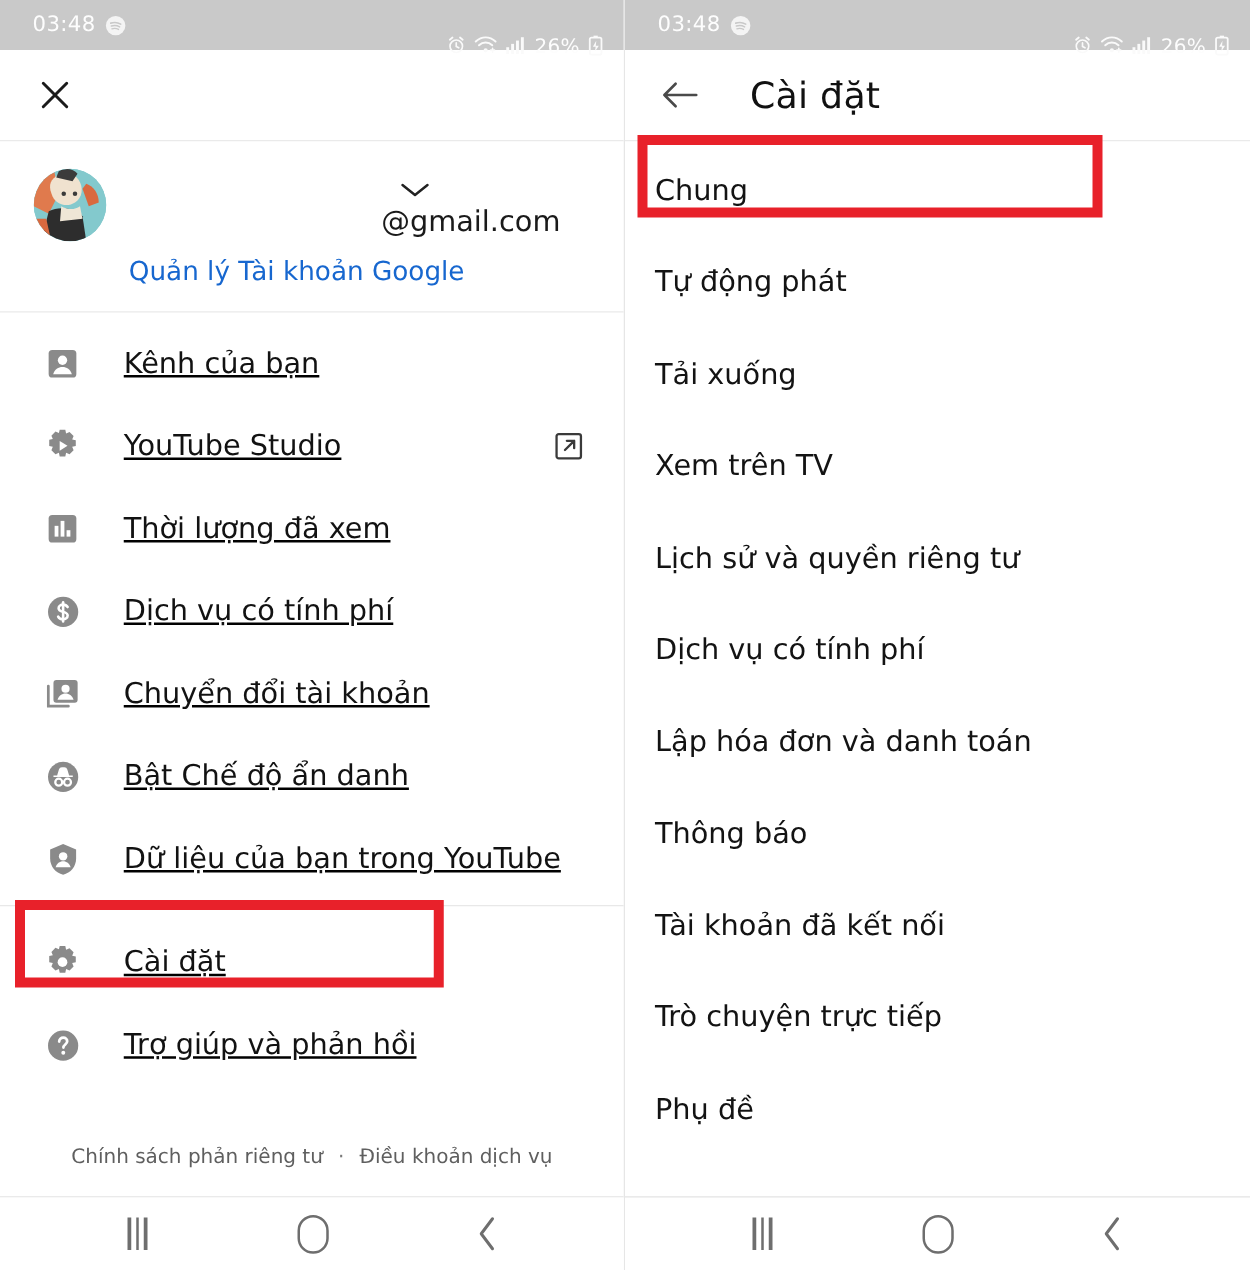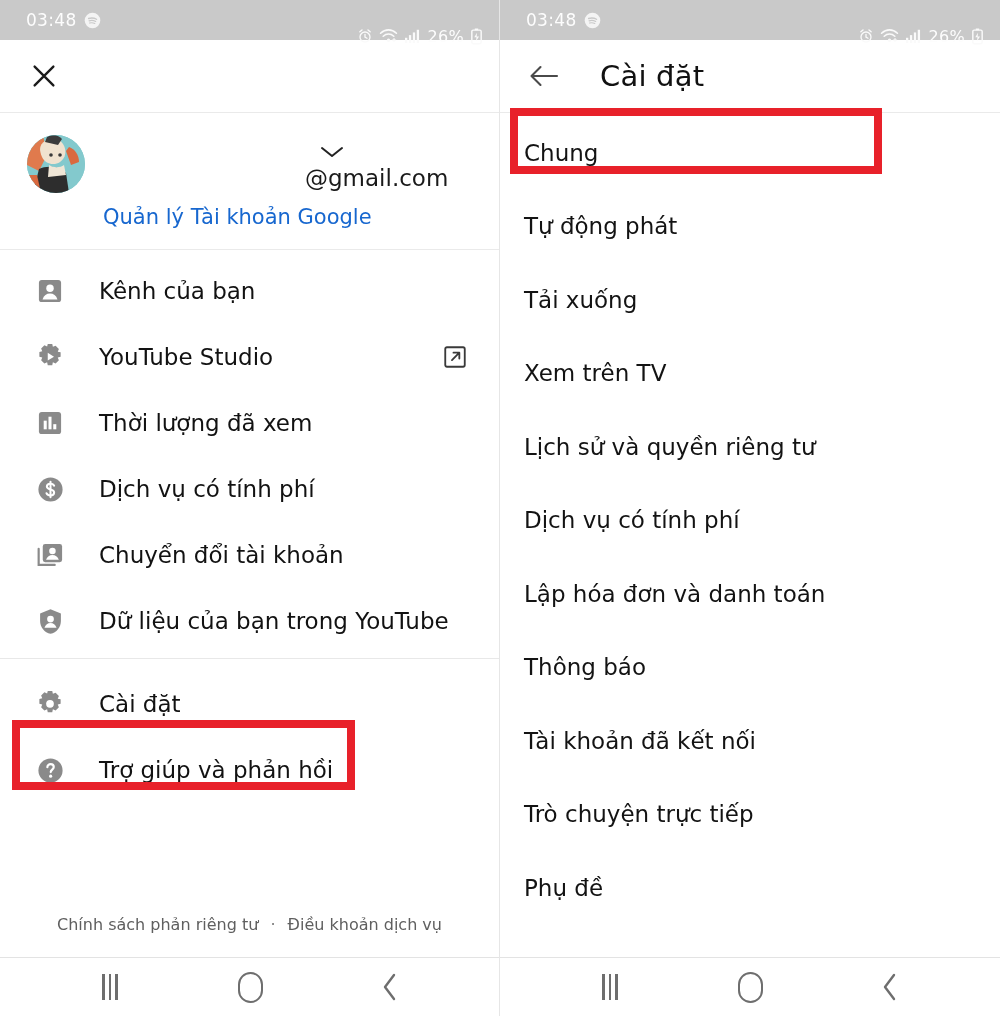--- a/index.html
+++ b/index.html
@@ -101,20 +101,21 @@
   }
 
   
   .menu-group { padding-top: 8px; }
   .menu-row {
     height: 66px;
     display: flex;
     align-items: center;
     padding-left: 33px;
     position: relative;
+    text-decoration: underline;
   }
   .menu-row .mi {
     width: 34px; height: 34px;
     display: flex; align-items: center; justify-content: center;
     flex: 0 0 34px;
   }
   .menu-row .mlabel {
     margin-left: 32px;
     font-size: 23px;
     color: #121212;
@@ -335,20 +336,32 @@
           <svg width="29" height="29" viewBox="0 0 24 24">
               <path d="M2.2 6.5v13.3h13.3" fill="none" stroke="#8a8a8a" stroke-width="1.8" stroke-linecap="round"></path>
               <rect x="5.6" y="2.5" width="16" height="15" rx="2" fill="#8a8a8a"></rect>
               <circle cx="13.6" cy="8.3" r="2.7" fill="#fff"></circle>
               <path d="M8.3 15.6c.9-2.7 2.9-4.1 5.3-4.1s4.4 1.4 5.3 4.1z" fill="#fff"></path>
             </svg>
         </span>
         <span class="mlabel">Chuyển đổi tài khoản</span>
       </div>
 
+      <div class="menu-row">
+        <span class="mi">
+          <svg width="29" height="29" viewBox="0 0 24 24">
+              <circle cx="12" cy="12" r="10" fill="#8a8a8a"></circle>
+              <path d="M5.6 11.6h12.8M8.4 11.6l1.3-4.4c.2-.7.8-1.1 1.5-1.1h1.6c.7 0 1.3.4 1.5 1.1l1.3 4.4z" fill="#fff" stroke="#fff" stroke-width="1"></path>
+              <circle cx="9.1" cy="15.5" r="2.3" fill="none" stroke="#fff" stroke-width="1.5"></circle>
+              <circle cx="14.9" cy="15.5" r="2.3" fill="none" stroke="#fff" stroke-width="1.5"></circle>
+              <path d="M11.4 15.3h1.2" stroke="#fff" stroke-width="1.3"></path>
+            </svg>
+        </span>
+        <span class="mlabel">Bật Chế độ ẩn danh</span>
+      </div>
 
       <div class="menu-row">
         <span class="mi">
           <svg width="29" height="29" viewBox="0 0 24 24">
               <path d="M12 1.8l8.6 3.6v6.1c0 5.2-3.6 9.6-8.6 10.7-5-1.1-8.6-5.5-8.6-10.7V5.4z" fill="#8a8a8a"></path>
               <circle cx="12" cy="10" r="2.8" fill="#fff"></circle>
               <path d="M7 17.2c.8-2.6 2.7-4 5-4s4.2 1.4 5 4z" fill="#fff"></path>
             </svg>
         </span>
         <span class="mlabel">Dữ liệu của bạn trong YouTube</span>

